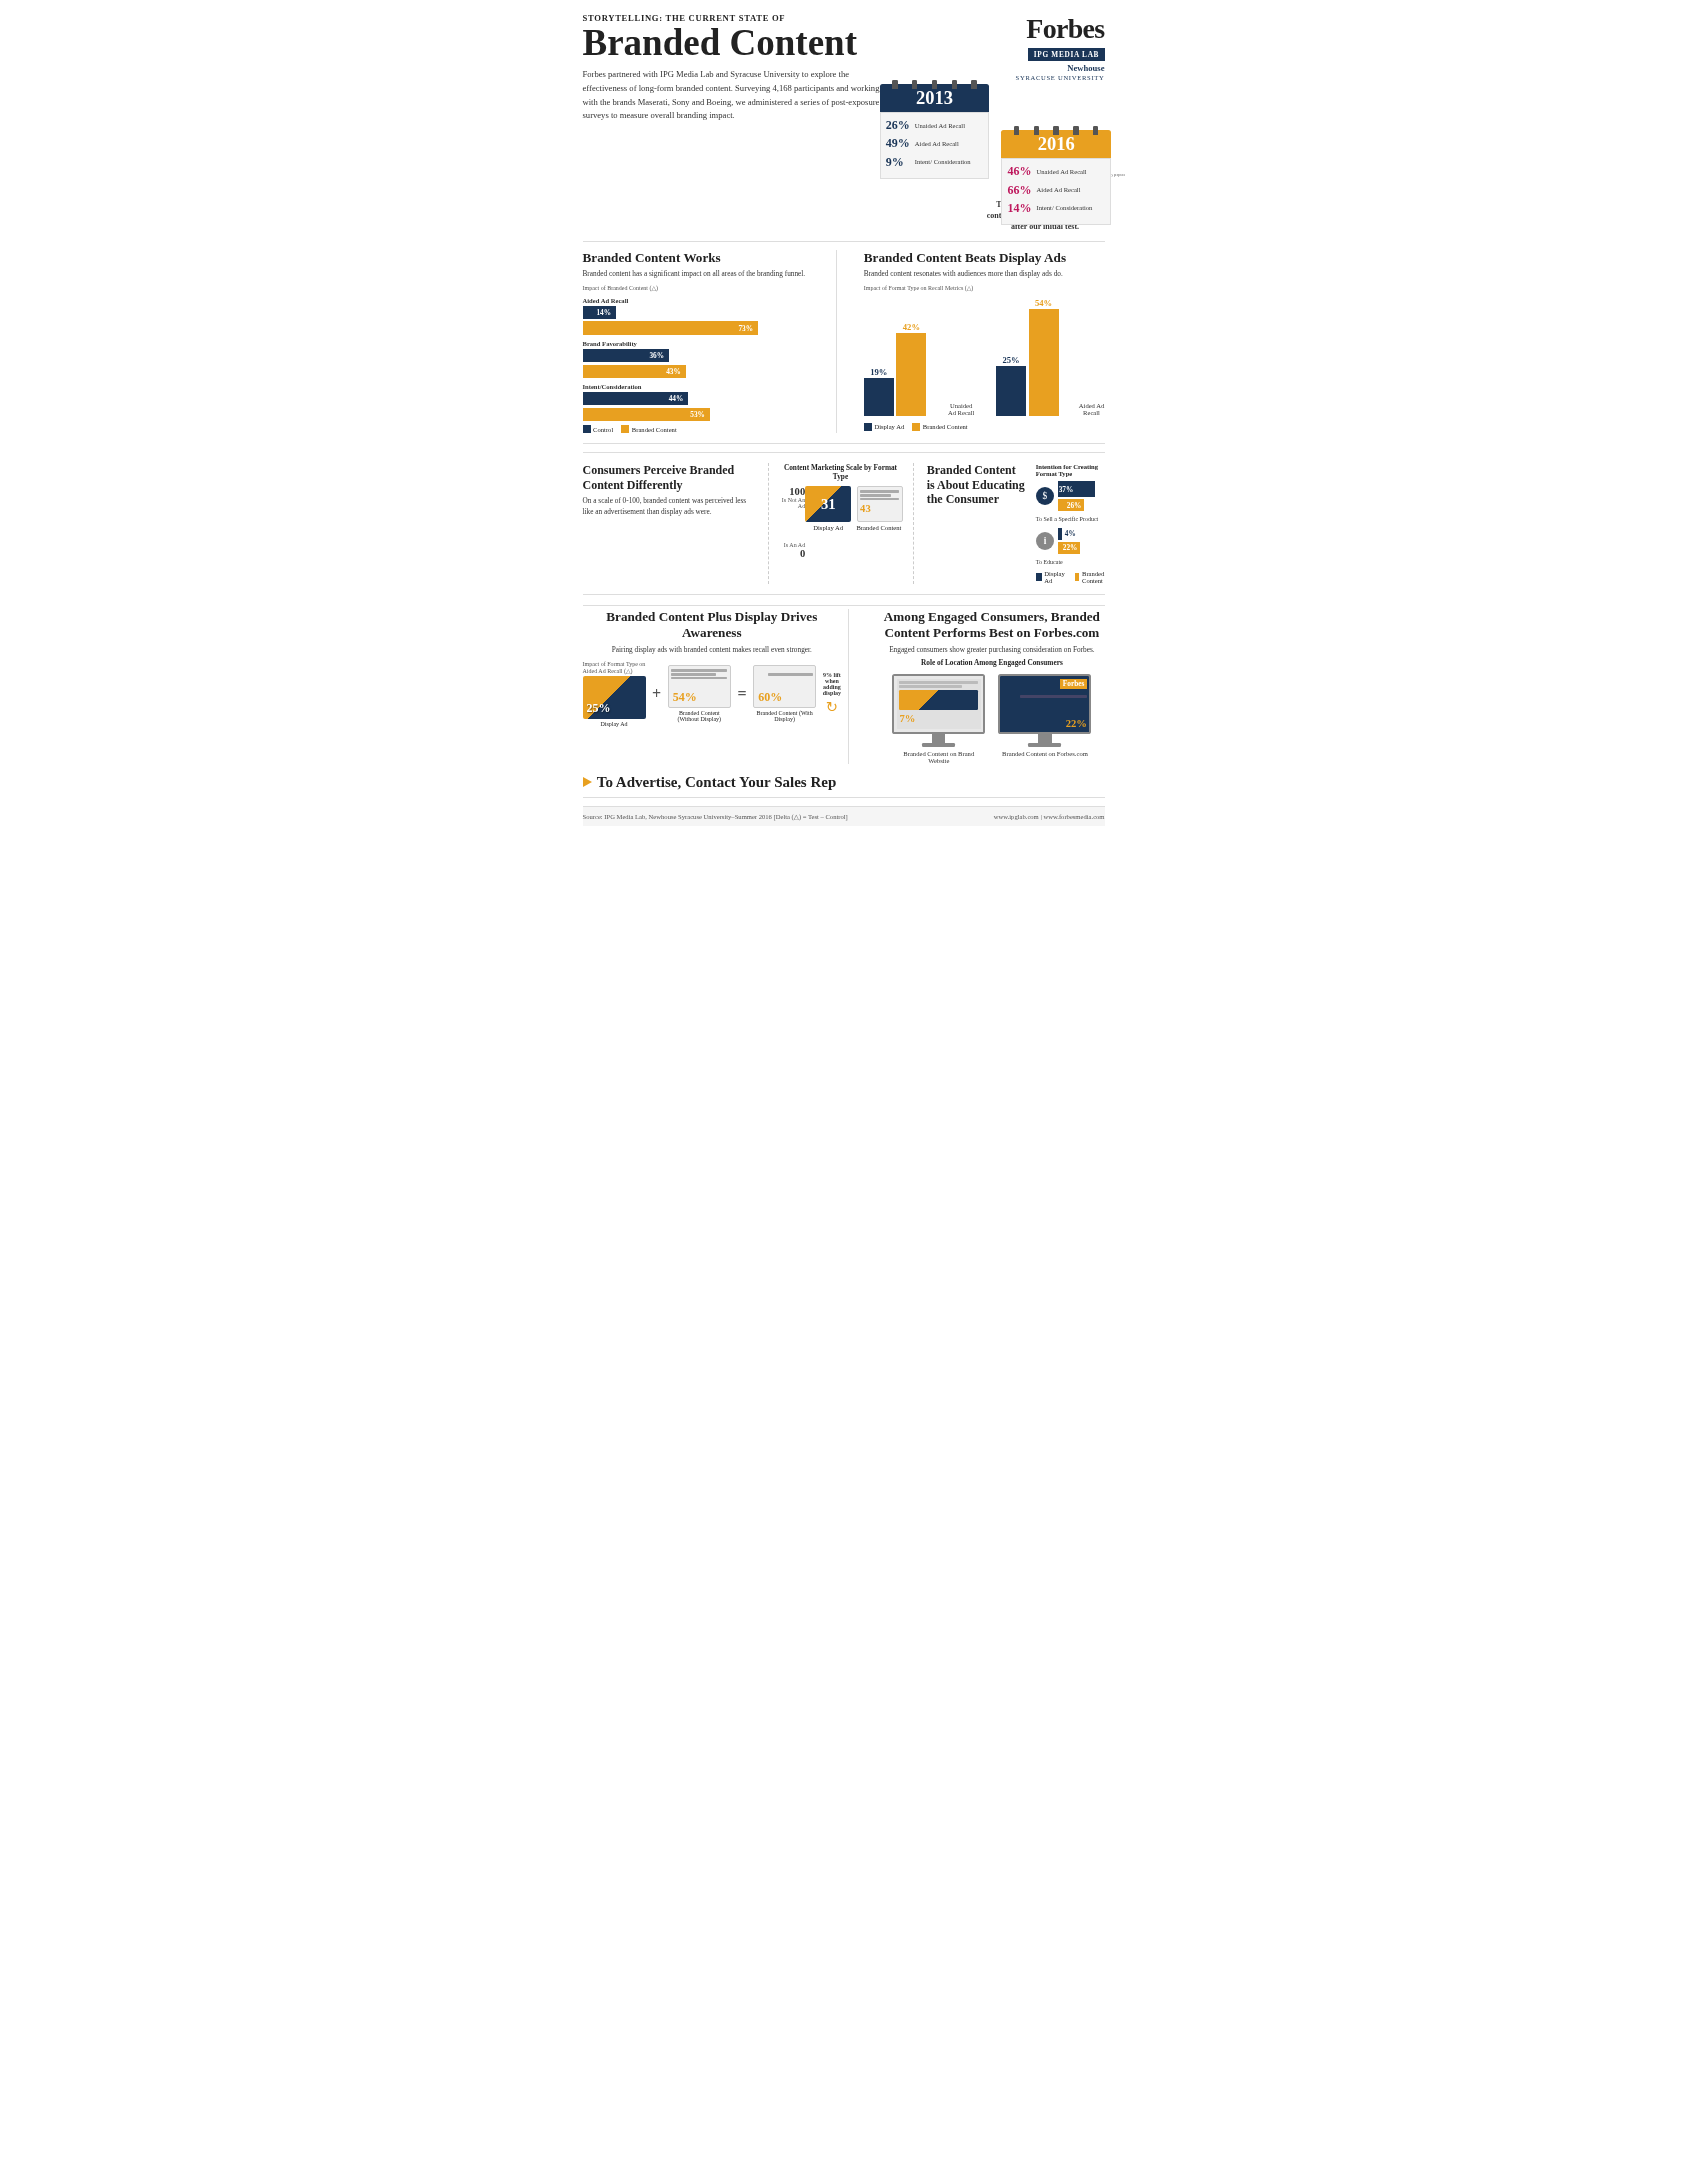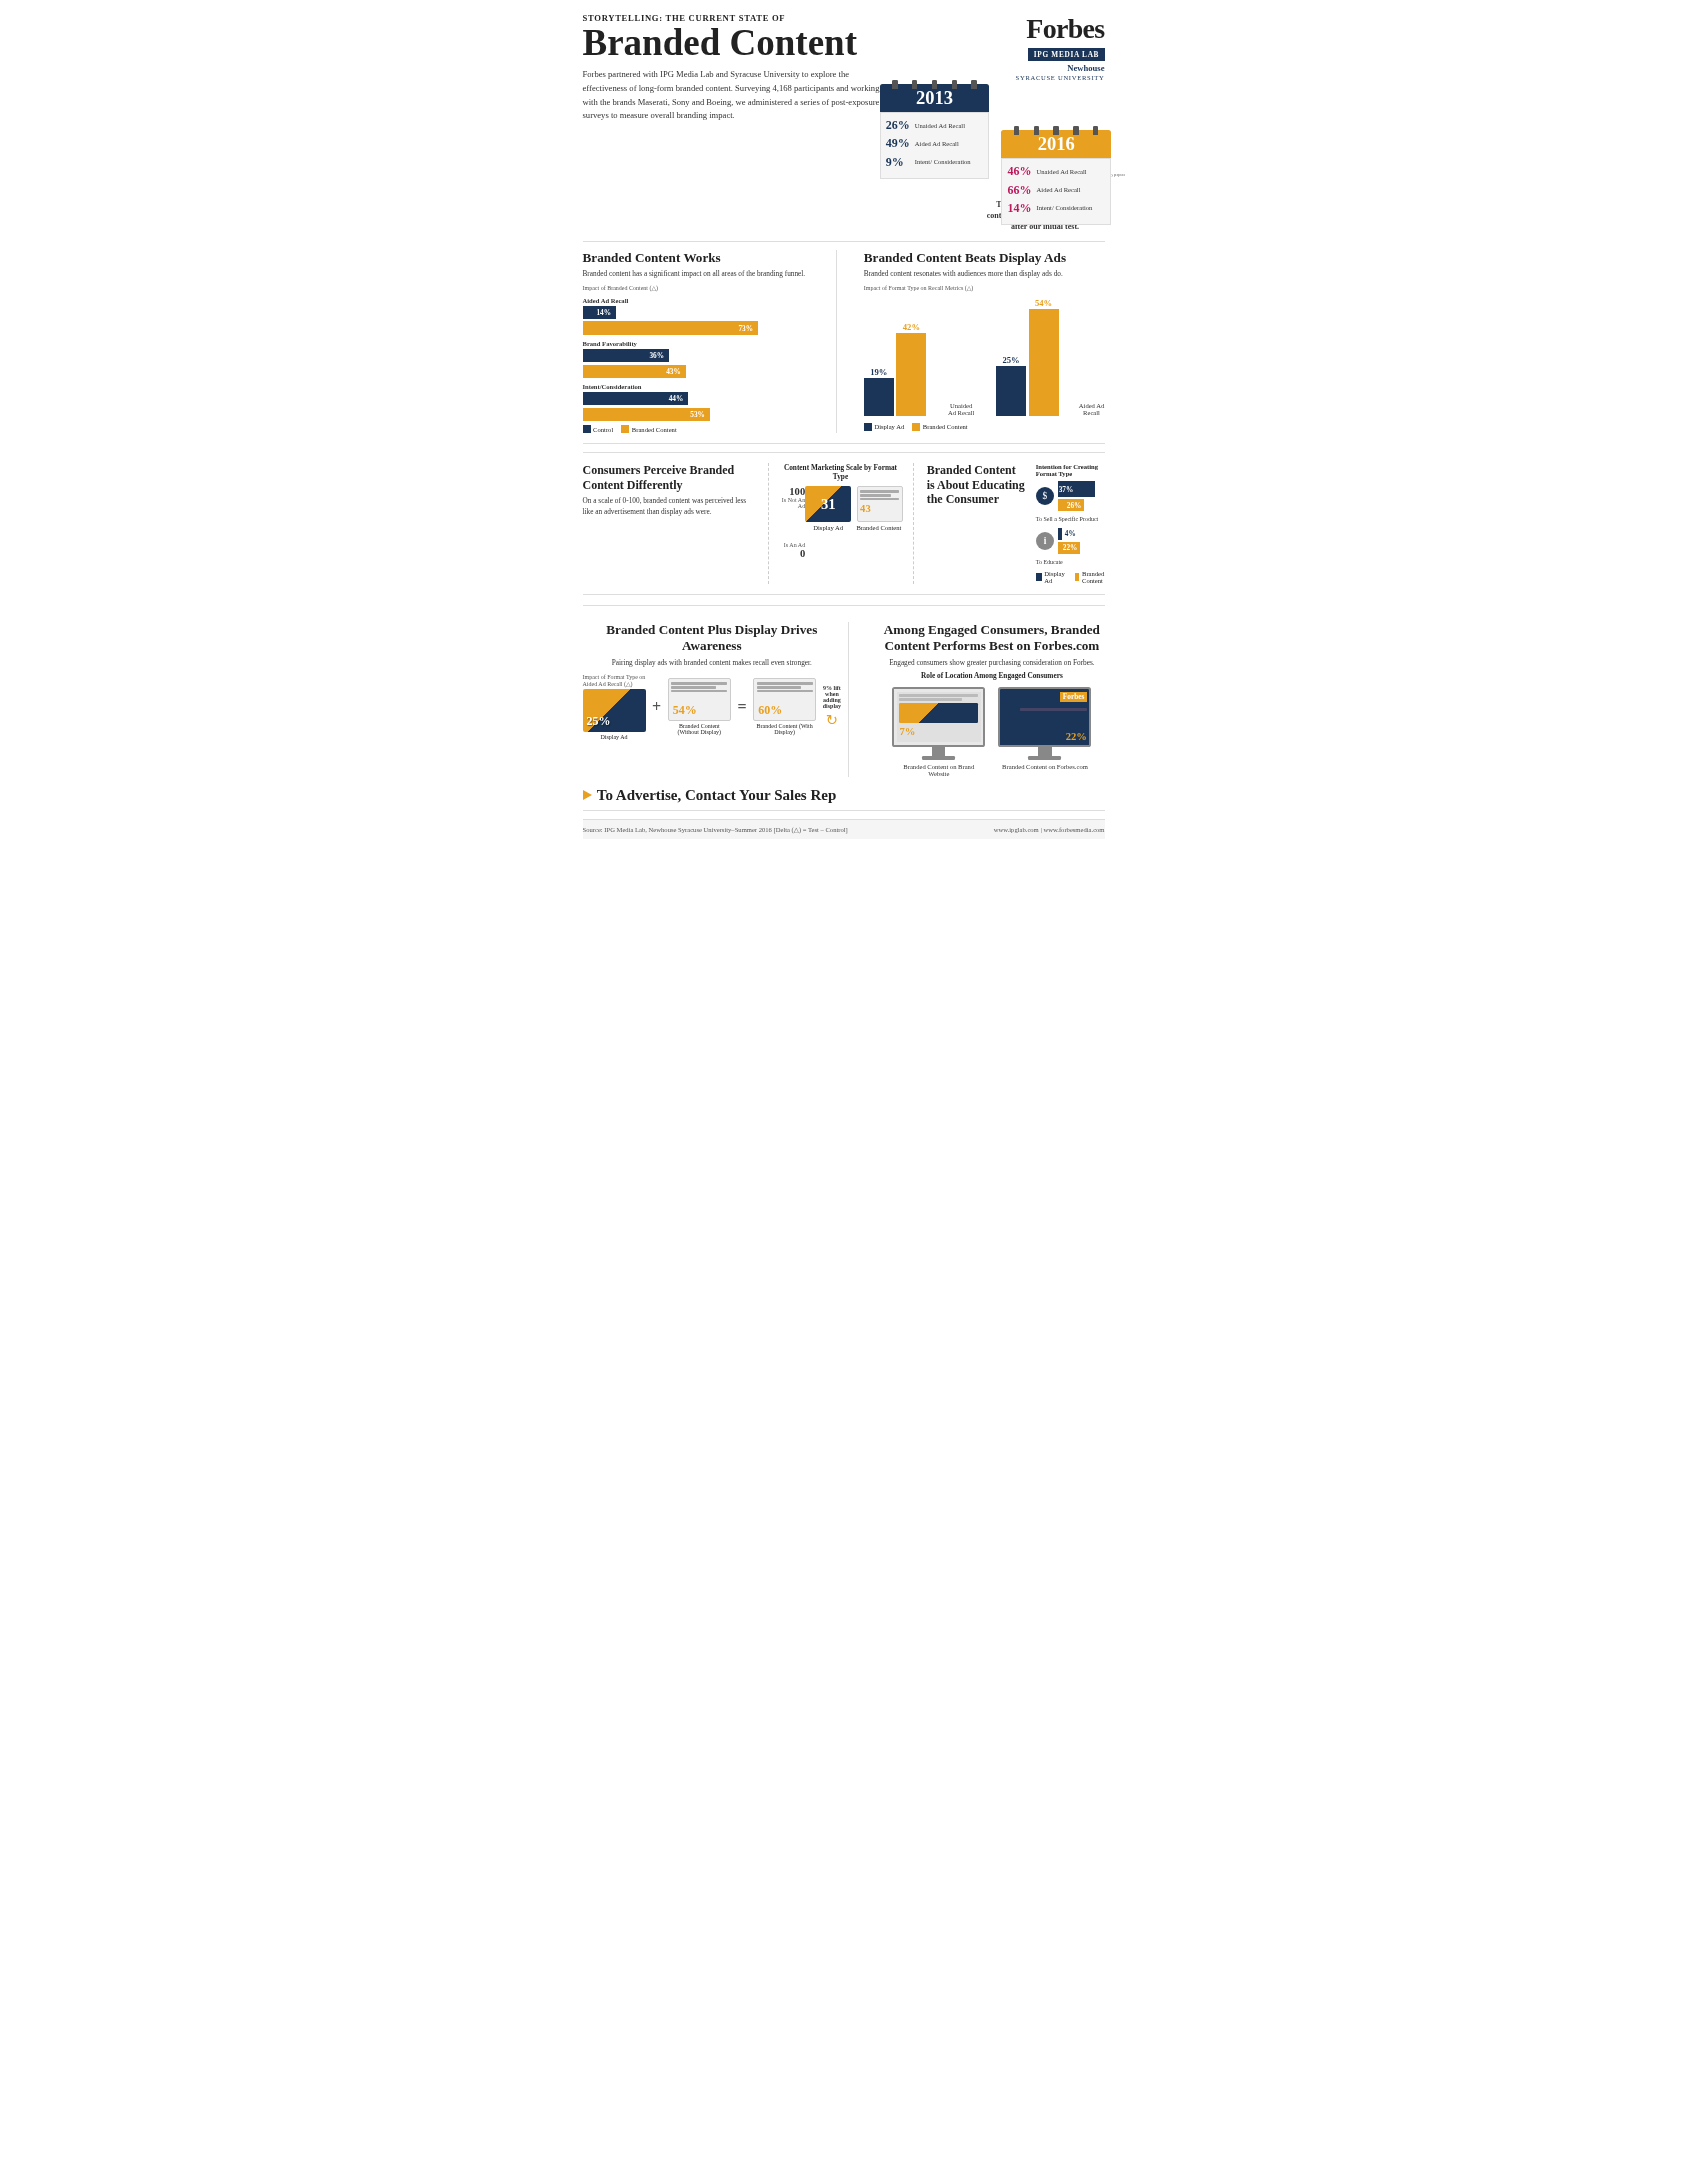--- a/index.html
+++ b/index.html
@@ -206,21 +206,21 @@
       margin-bottom: 10px;
     }
     .mid-left { flex: 0 0 185px; padding-right: 13.2px; }
     .mid-center { flex: 0 0 146px; border-left: 1.3px dashed #ccc; border-right: 1.3px dashed #ccc; padding: 0 10px; }
     .mid-right { flex: 1; padding-left: 13.2px; }
     
     .bottom-section {
       display: flex;
       gap: 24px;
       border-top: 1.3px solid #ddd;
-      padding-top: 16px;
+      padding-top: 3px;
       margin-bottom: 10px;
     }
     .bottom-left { flex: 1; padding-right: 6.6px; border-right: 1.3px solid #ddd; }
     .bottom-right { flex: 1; padding-left: 6.6px; }
     .display-formula {
       display: flex;
       align-items: center;
       gap: 6.6px;
       margin: 6.6px 0;
     }
@@ -643,21 +643,21 @@
             <div style="height:2.6px;background:#aaa;border-radius:0.7px;width:80%;"></div>
             <div style="height:2.6px;background:#aaa;border-radius:0.7px;"></div>
             <span style="font-size:12px;font-weight:bold;color:#e8a020;position:absolute;bottom:2.6px;left:4px;">54%</span>
           </div>
           <div style="font-size:6px;text-align:center;margin-top:2px;">Branded Content (Without Display)</div>
         </div>
 
         <div class="formula-operator">=</div>
 
         <div class="formula-item">
-          <div style="width:63px;height:43px;background:#f0f0f0;border:1.3px solid #ccc;border-radius:2px;position:relative;padding:2.6px;display:flex;flex-direction:column;gap:1.3px;">
+          <div style="width:63px;height:43px;background:#f0f0f0;border:1.3px solid #ccc;border-radius:2px;position:relative;padding:2.6px;display:flex;flex-direction:column;gap:1.3px;align-items:flex-end;">
             <div style="height:2.6px;background:#aaa;border-radius:0.7px;"></div>
             <div style="height:2.6px;background:#aaa;border-radius:0.7px;width:80%;"></div>
             <div style="height:2.6px;background:#aaa;border-radius:0.7px;"></div>
             <span style="font-size:12px;font-weight:bold;color:#e8a020;position:absolute;bottom:2.6px;left:4px;">60%</span>
           </div>
           <div style="font-size:6px;text-align:center;margin-top:2px;">Branded Content (With Display)</div>
         </div>
 
         <div style="display:flex;flex-direction:column;align-items:center;">
           <div style="font-size:6px;font-weight:bold;text-align:center;color:#333;margin-bottom:1.3px;">9% lift when adding display</div>

